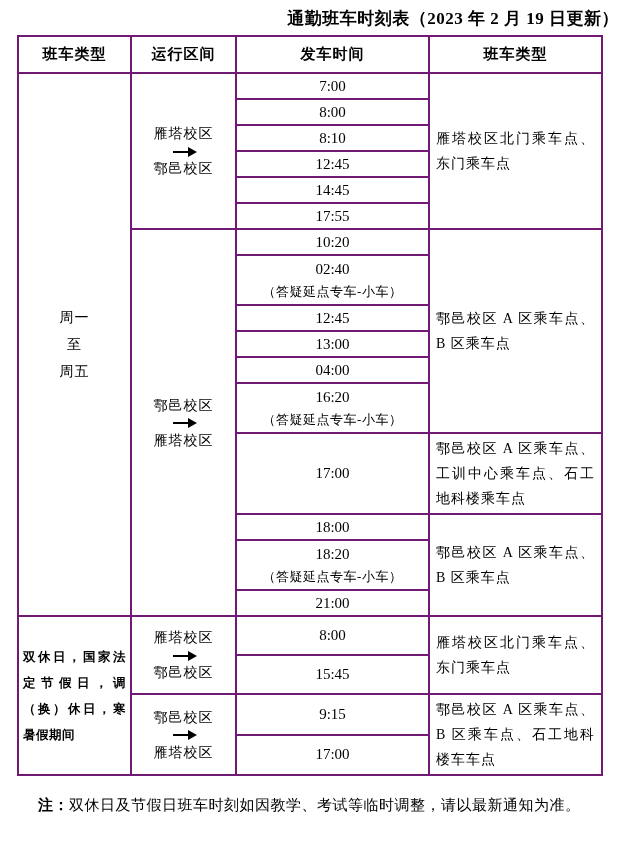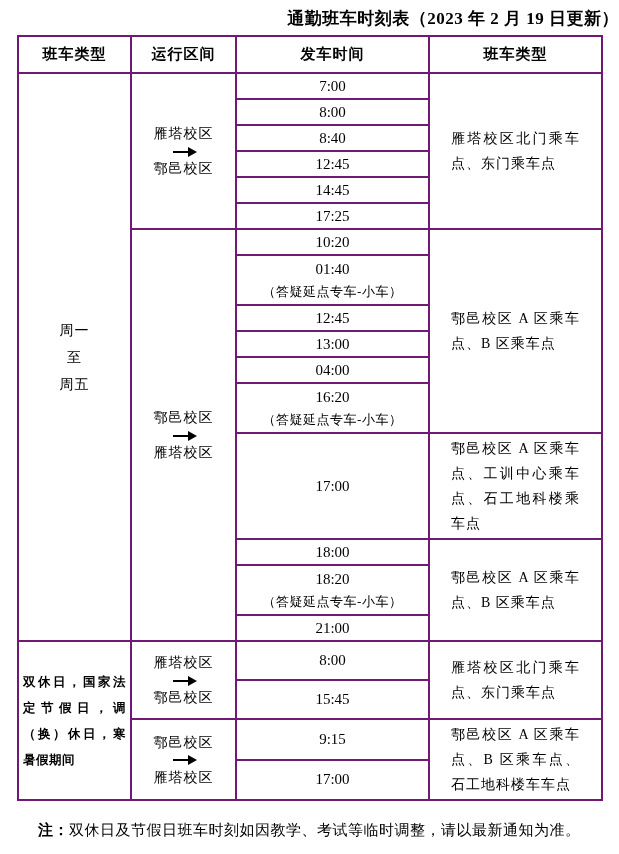--- a/index.html
+++ b/index.html
@@ -48,21 +48,21 @@
   }
   .arrow::after{
     content:"";position:absolute;right:-2px;top:-4px;
     width:0;height:0;
     border-left:9px solid #000;
     border-top:5px solid transparent;
     border-bottom:5px solid transparent;
   }
   td.loc{
     font-size:14px;line-height:25px;letter-spacing:1px;
-    text-align:justify;padding:2px 21px;
+    text-align:justify;padding:2px 6px;
   }
   td.type-weekday{
     text-align:center;font-weight:normal;font-size:14px;line-height:27px;letter-spacing:1px;
   }
   td.type-weekend{
     font-weight:bold;font-size:12.5px;line-height:26px;
     padding:12px 4px;text-align:justify;letter-spacing:.5px;
   }
   .note{
     margin:10px 12px 0 8px;
@@ -106,44 +106,44 @@
         <div class="arrow-row"><span class="arrow"></span></div>
         <div>鄠邑校区</div>
       </td>
       <td class="time">7:00</td>
       <td class="loc" rowspan="6">雁塔校区北门乘车点、东门乘车点</td>
     </tr>
     <tr class="h26">
         <td class="time">8:00</td>
       </tr>
     <tr class="h26">
-        <td class="time">8:40</td>
+        <td class="time">8:10</td>
       </tr>
     <tr class="h26">
         <td class="time">12:45</td>
       </tr>
     <tr class="h26">
         <td class="time">14:45</td>
       </tr>
     <tr class="h26">
-        <td class="time">17:25</td>
+        <td class="time">17:55</td>
       </tr>
 
     <tr class="h26">
       <td class="route" rowspan="10">
         <div>鄠邑校区</div>
         <div class="arrow-row"><span class="arrow"></span></div>
         <div>雁塔校区</div>
       </td>
       <td class="time">10:20</td>
       <td class="loc" rowspan="6">鄠邑校区 A 区乘车点、B 区乘车点</td>
     </tr>
     <tr class="h50">
       <td class="time">
-        <div class="t-main">01:40</div>
+        <div class="t-main">02:40</div>
         <div class="t-sub">（答疑延点专车-小车）</div>
       </td>
     </tr>
     <tr class="h26">
         <td class="time">12:45</td>
       </tr>
     <tr class="h26">
         <td class="time">13:00</td>
       </tr>
     <tr class="h26">

